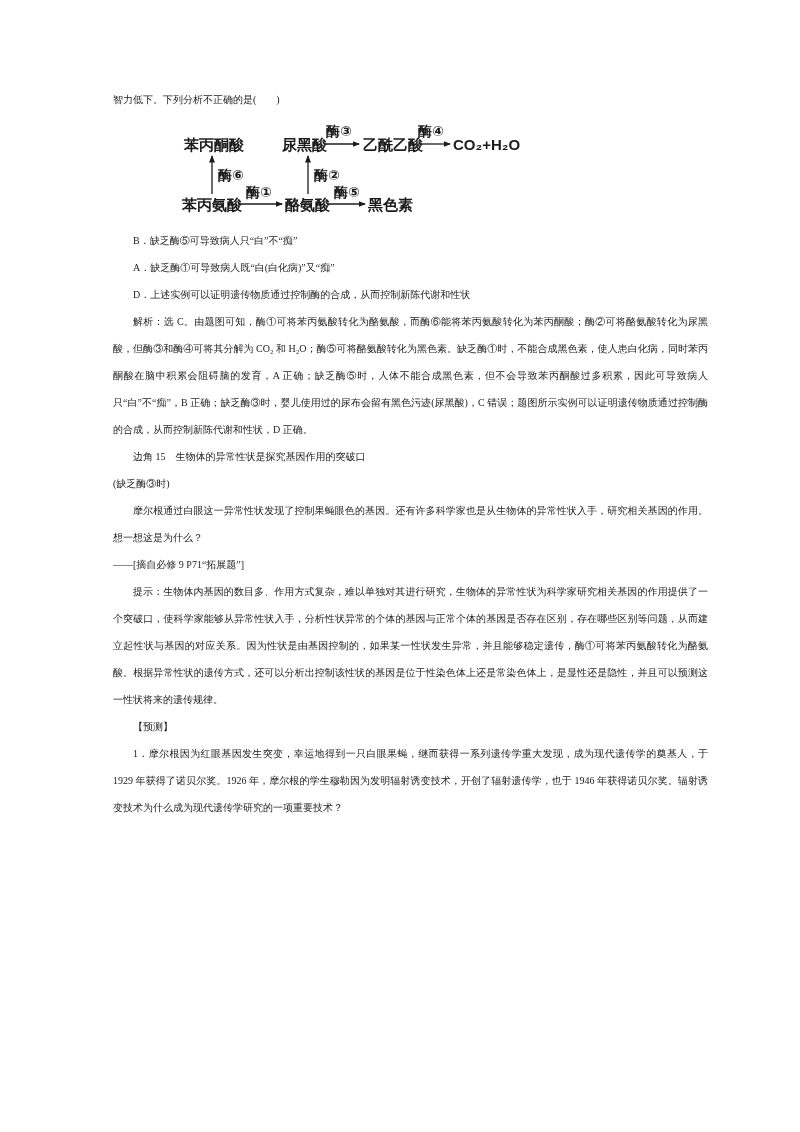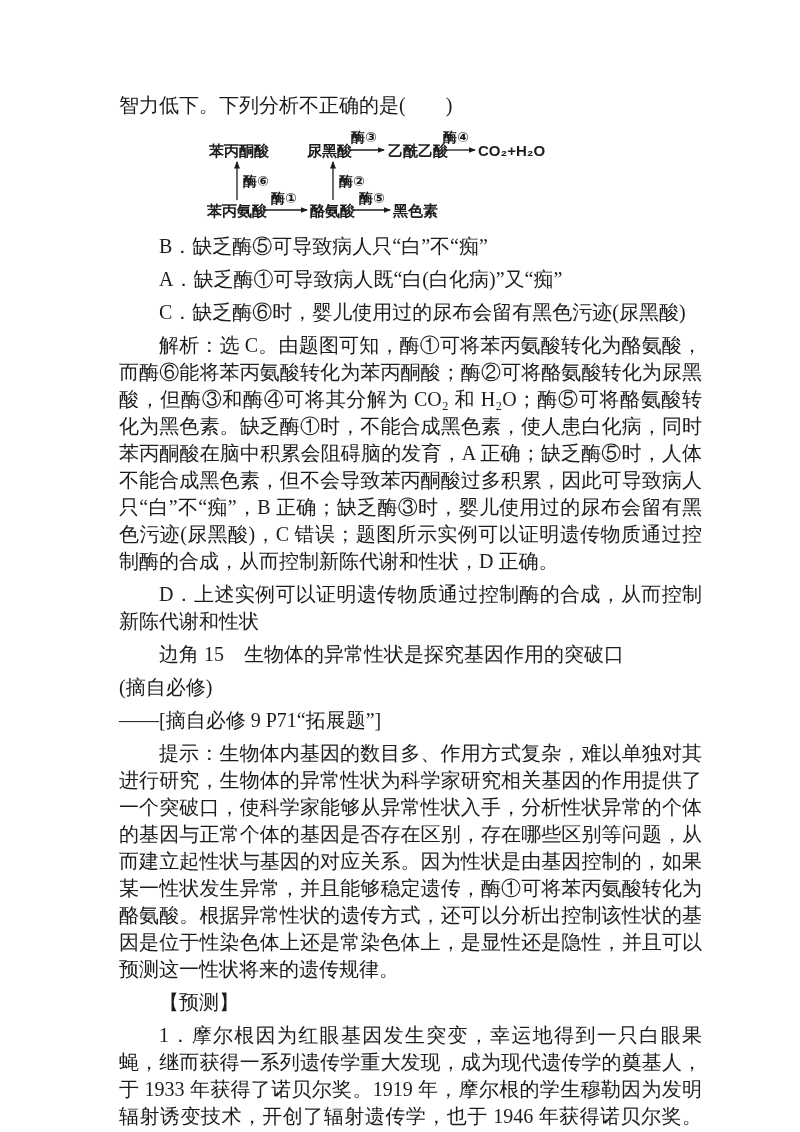--- a/index.html
+++ b/index.html
@@ -11,34 +11,34 @@
     overflow: hidden;
     font-family: "Liberation Serif", "DejaVu Serif", serif;
     color: #1c1c1c;
   }
   .page {
     box-sizing: border-box;
     width: 800px; height: 1132px;
     padding: 86px 92px 0 113px;
   }
   .page p {
-    margin: 6px;
-    font-size: 20px;
+    margin: 0;
+    font-size: 10px;
     line-height: 27px;
     text-align: justify;
     letter-spacing: 0;
   }
   .indent { text-indent: 2em; }
   .center { text-align: center; }
   .right  { text-align: right; }
   .diagram {
     position: relative;
     width: 340px;
     height: 96px;
-    margin: 10px 0 8px 92px;
+    margin: 10px 0 8px 67px;
   }
   .diagram svg { display: block; }
   .diagram text {
     font-family: "Liberation Sans", "DejaVu Sans", sans-serif;
     font-size: 15px;
     font-weight: bold;
     fill: #1c1c1c;
   }
   .diagram .enzyme { font-size: 14px; }
   .diagram line {
@@ -81,26 +81,26 @@
       <line x1="238" y1="21" x2="270" y2="21" marker-end="url(#ah)"></line>
       <line x1="32" y1="71" x2="32" y2="33" marker-end="url(#ah)"></line>
       <line x1="128" y1="71" x2="128" y2="33" marker-end="url(#ah)"></line>
       <line x1="58" y1="81" x2="102" y2="81" marker-end="url(#ah)"></line>
       <line x1="148" y1="81" x2="185" y2="81" marker-end="url(#ah)"></line>
     </svg>
   </div>
 
   <p class="indent">B．缺乏酶⑤可导致病人只“白”不“痴”</p>
   <p class="indent">A．缺乏酶①可导致病人既“白(白化病)”又“痴”</p>
-  <p class="indent">C．缺乏酶⑥时，婴儿使用过的尿布会留有黑色污迹(尿黑酸)</p>
+  <p class="indent">D．上述实例可以证明遗传物质通过控制酶的合成，从而控制新陈代谢和性状</p>
+
   <p class="indent">解析：选 C。由题图可知，酶①可将苯丙氨酸转化为酪氨酸，而酶⑥能将苯丙氨酸转化为苯丙酮酸；酶②可将酪氨酸转化为尿黑酸，但酶③和酶④可将其分解为 CO₂ 和 H₂O；酶⑤可将酪氨酸转化为黑色素。缺乏酶①时，不能合成黑色素，使人患白化病，同时苯丙酮酸在脑中积累会阻碍脑的发育，A 正确；缺乏酶⑤时，人体不能合成黑色素，但不会导致苯丙酮酸过多积累，因此可导致病人只“白”不“痴”，B 正确；缺乏酶③时，婴儿使用过的尿布会留有黑色污迹(尿黑酸)，C 错误；题图所示实例可以证明遗传物质通过控制酶的合成，从而控制新陈代谢和性状，D 正确。</p>
 
-  <p class="indent">D．上述实例可以证明遗传物质通过控制酶的合成，从而控制新陈代谢和性状</p>
-
   <p class="indent">边角 15　生物体的异常性状是探究基因作用的突破口</p>
-  <p class="center">(摘自必修)</p>
+  <p class="center">(缺乏酶③时)</p>
+  <p class="indent">摩尔根通过白眼这一异常性状发现了控制果蝇眼色的基因。还有许多科学家也是从生物体的异常性状入手，研究相关基因的作用。想一想这是为什么？</p>
   <p class="right">——[摘自必修 9 P71“拓展题”]</p>
   <p class="indent">提示：生物体内基因的数目多、作用方式复杂，难以单独对其进行研究，生物体的异常性状为科学家研究相关基因的作用提供了一个突破口，使科学家能够从异常性状入手，分析性状异常的个体的基因与正常个体的基因是否存在区别，存在哪些区别等问题，从而建立起性状与基因的对应关系。因为性状是由基因控制的，如果某一性状发生异常，并且能够稳定遗传，酶①可将苯丙氨酸转化为酪氨酸。根据异常性状的遗传方式，还可以分析出控制该性状的基因是位于性染色体上还是常染色体上，是显性还是隐性，并且可以预测这一性状将来的遗传规律。</p>
 
   <p class="indent">【预测】</p>
-  <p class="indent">1．摩尔根因为红眼基因发生突变，幸运地得到一只白眼果蝇，继而获得一系列遗传学重大发现，成为现代遗传学的奠基人，于 1933 年获得了诺贝尔奖。1919 年，摩尔根的学生穆勒因为发明辐射诱变技术，开创了辐射遗传学，也于 1946 年获得诺贝尔奖。辐射诱变技术为什么成为现代遗传学研究的一项重要技术？</p>
+  <p class="indent">1．摩尔根因为红眼基因发生突变，幸运地得到一只白眼果蝇，继而获得一系列遗传学重大发现，成为现代遗传学的奠基人，于 1929 年获得了诺贝尔奖。1926 年，摩尔根的学生穆勒因为发明辐射诱变技术，开创了辐射遗传学，也于 1946 年获得诺贝尔奖。辐射诱变技术为什么成为现代遗传学研究的一项重要技术？</p>
 
 </div>
 
 </body></html>

